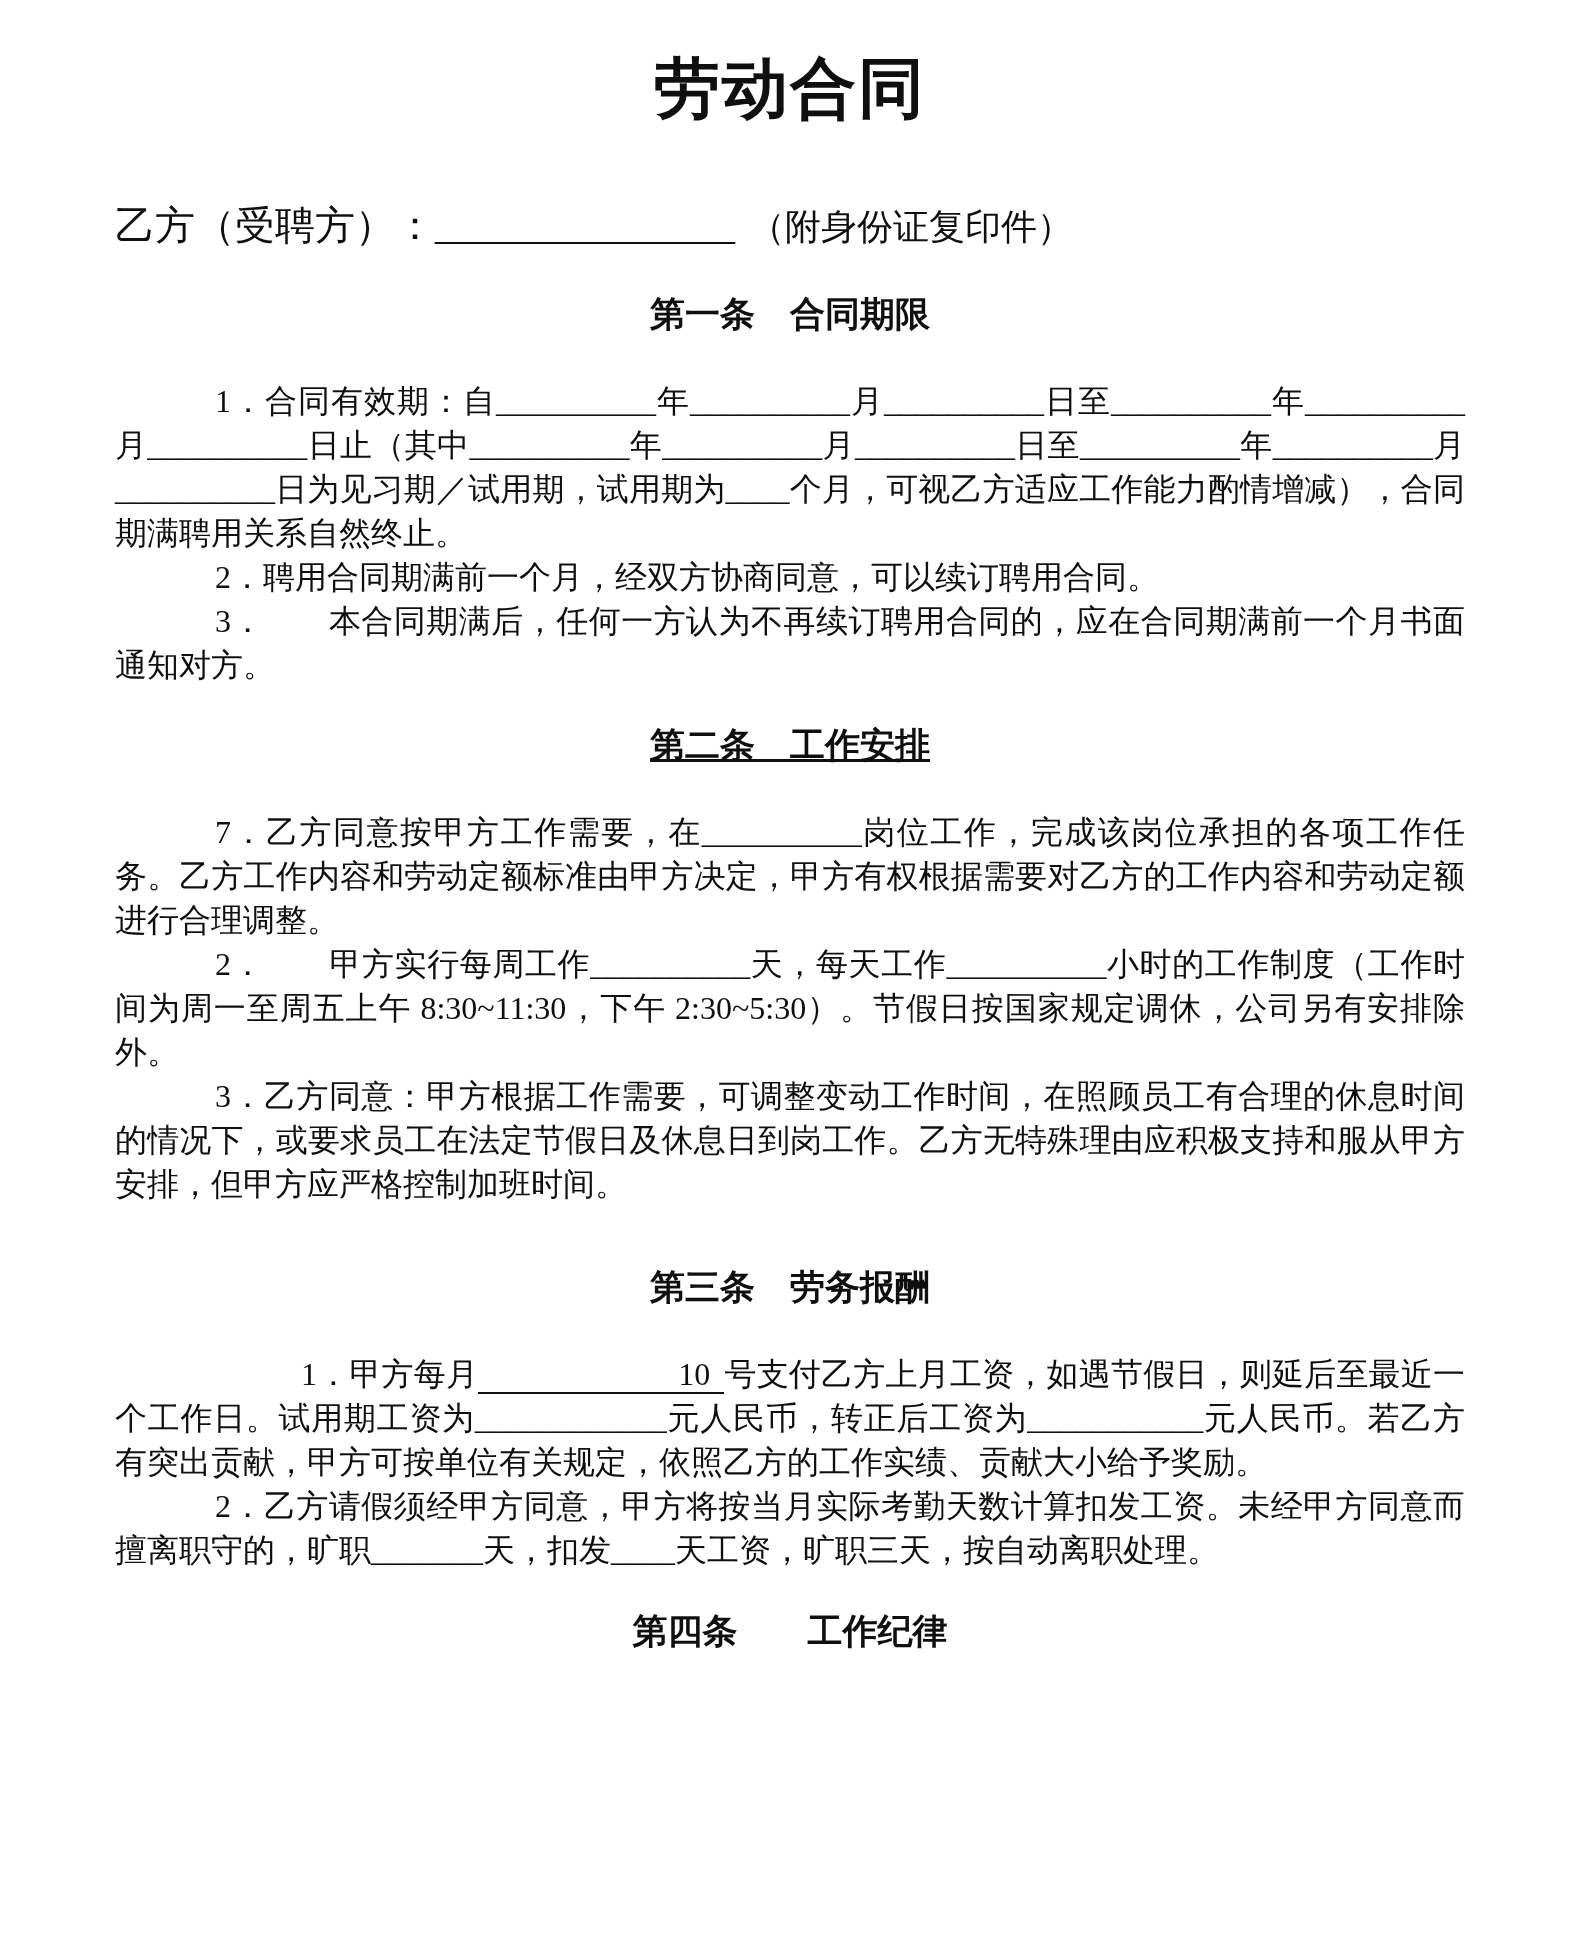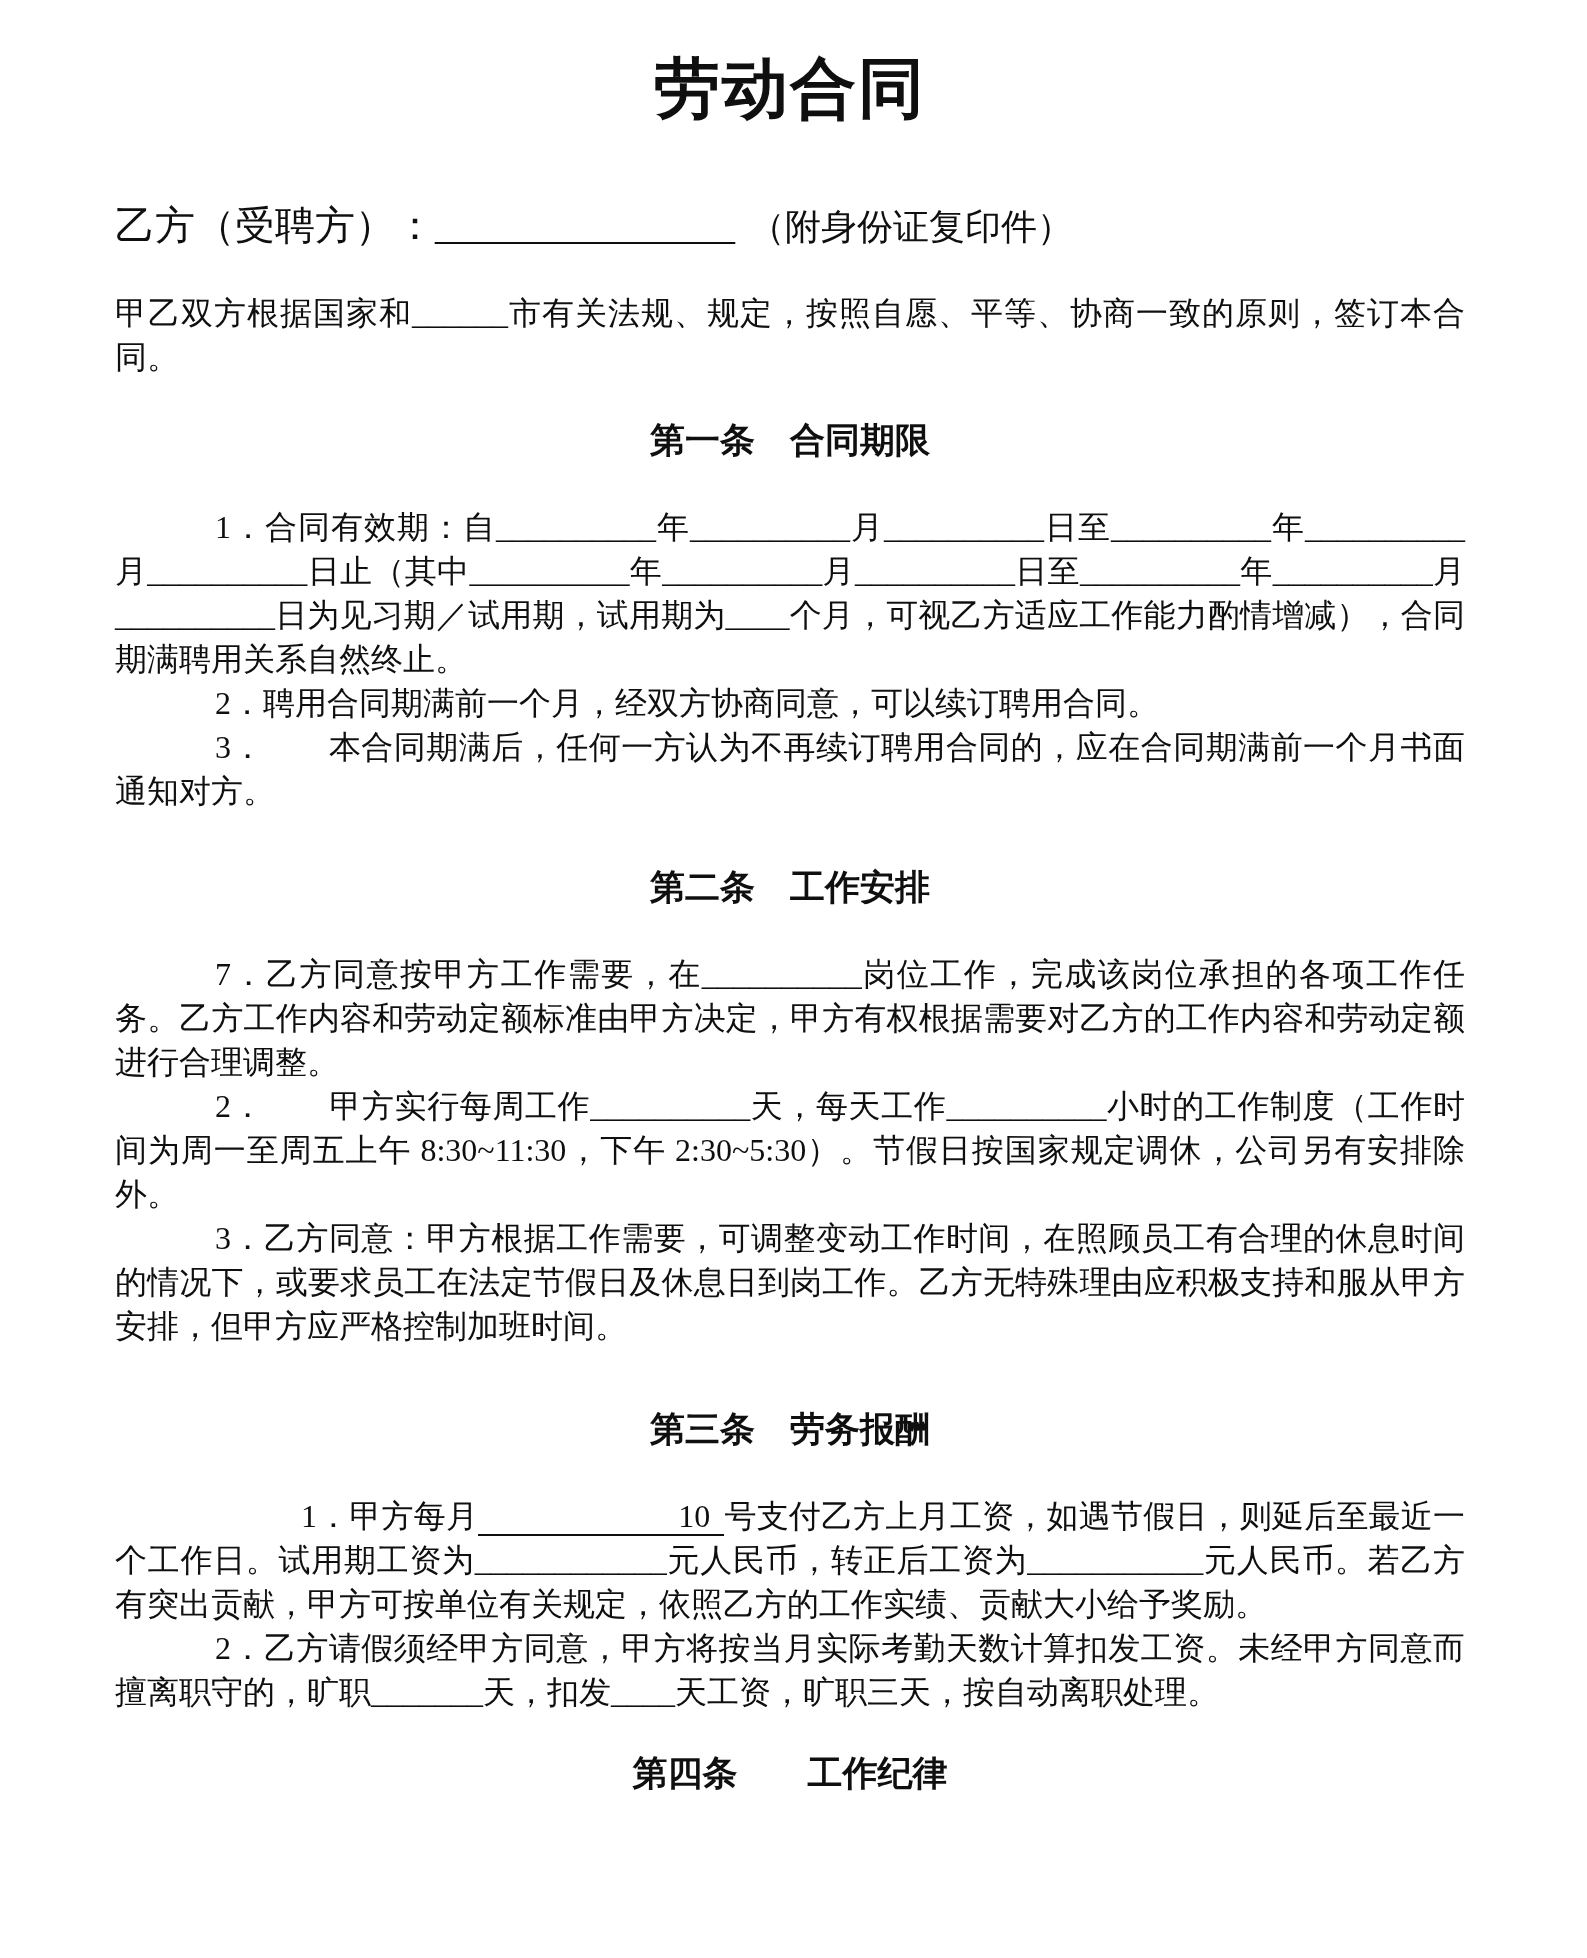--- a/index.html
+++ b/index.html
@@ -48,42 +48,41 @@
   .indent-wide { text-indent: 186px; }
   .intro-para { margin: 0 0 38px 0; }
   .section-heading {
     font-size: 35px;
     line-height: 48px;
     margin: 0;
     white-space: nowrap;
     text-align: center;
   }
   .h1-spacer { margin: 0 0 40px 0; }
-  .gap-before-a2 { margin-top: 51px; }
+  .gap-before-a2 { margin-top: 35px; text-decoration: underline; }
   .gap-before-a3 { margin-top: 58px; }
   .gap-before-a4 { margin-top: 36px; }
   .after-heading { margin-top: 40px; }
   .pay-day {
     display: inline-block;
     border-bottom: 2px solid #0f0f0f;
     padding: 0 14px;
     line-height: 36px;
   }
 </style>
 </head>
 <body>
 
 <div class="page">
 
   <h1 class="doc-title">劳动合同</h1>
 
 
   <div class="party-row b"><span>乙方（受聘方）：</span><span>_______________</span><span class="party-note">（附身份证复印件）</span></div>
 
-  <p class="body-para intro-para">甲乙双方根据国家和______市有关法规、规定，按照自愿、平等、协商一致的原则，签订本合同。</p>
 
   <h2 class="section-heading h1-spacer">第一条　合同期限</h2>
 
   <p class="body-para indent">1．合同有效期：自__________年__________月__________日至__________年__________月__________日止（其中__________年__________月__________日至__________年__________月__________日为见习期／试用期，试用期为____个月，可视乙方适应工作能力酌情增减），合同期满聘用关系自然终止。</p>
   <p class="body-para indent">2．聘用合同期满前一个月，经双方协商同意，可以续订聘用合同。</p>
   <p class="body-para indent">3．　　本合同期满后，任何一方认为不再续订聘用合同的，应在合同期满前一个月书面通知对方。</p>
 
   <h2 class="section-heading gap-before-a2">第二条　工作安排</h2>
 
   <p class="body-para indent after-heading">7．乙方同意按甲方工作需要，在__________岗位工作，完成该岗位承担的各项工作任务。乙方工作内容和劳动定额标准由甲方决定，甲方有权根据需要对乙方的工作内容和劳动定额进行合理调整。</p>

